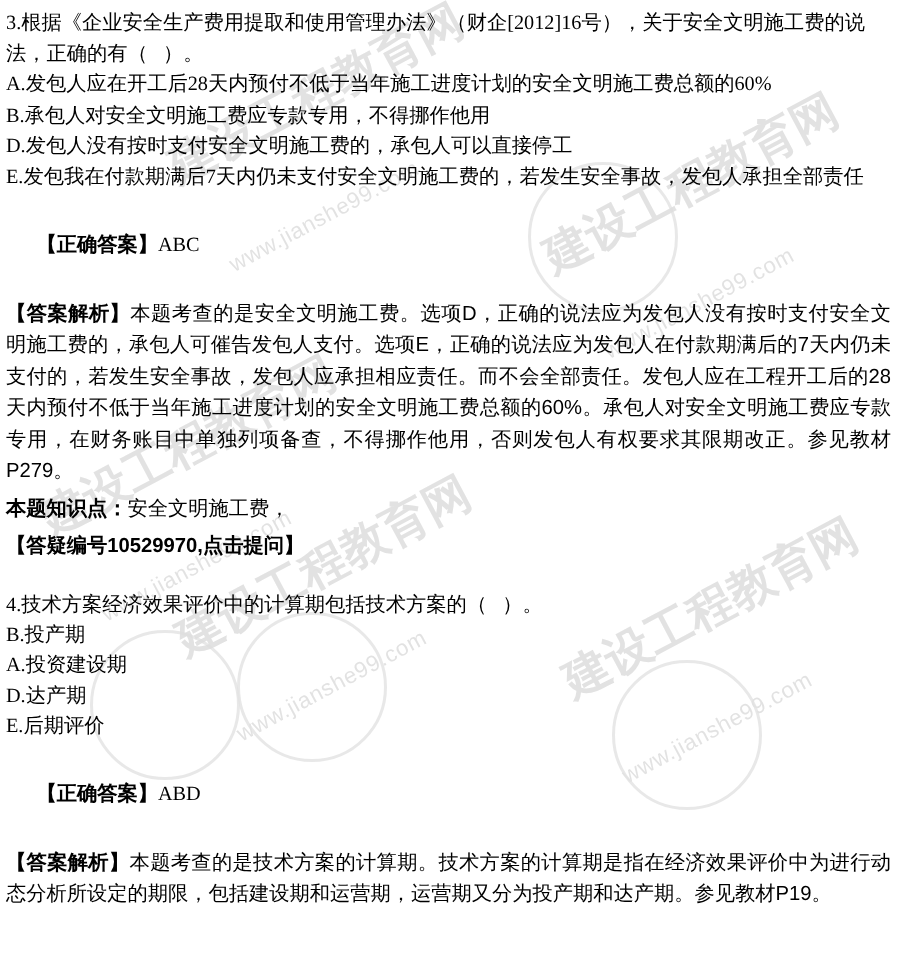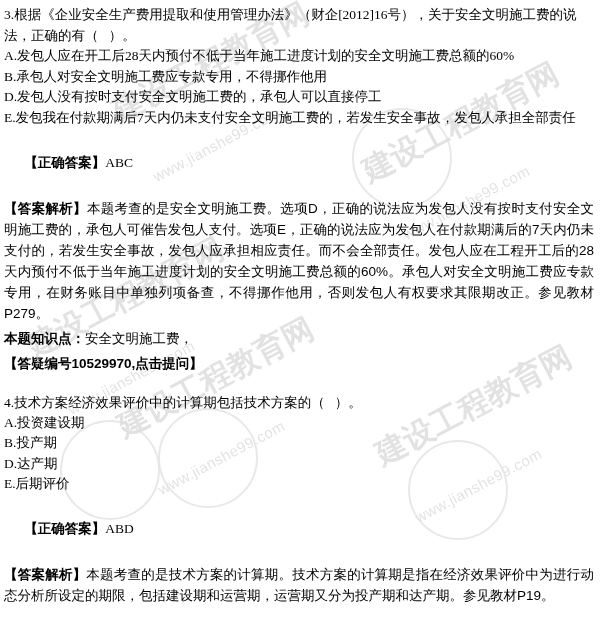--- a/index.html
+++ b/index.html
@@ -138,22 +138,22 @@
     </div>
     <div class="smallgap"></div>
     <div class="doubt">
       <b>【答疑编号10529970,点击提问】</b>
     </div>
 
     <div class="blockgap"></div>
     <div class="blockgap"></div>
 
     <div class="line q-stem">4.技术方案经济效果评价中的计算期包括技术方案的（   ）。</div>
+    <div class="line opt">B.投产期</div>
     <div class="line opt">A.投资建设期</div>
-    <div class="line opt">B.投产期</div>
     <div class="line opt">D.达产期</div>
     <div class="line opt">E.后期评价</div>
     <div class="smallgap"></div>
     <div class="line">
       <b>【正确答案】</b><span>ABD</span>
     </div>
     <div class="smallgap"></div>
     <div class="analysis">
       <b>【答案解析】</b><span>本题考查的是技术方案的计算期。技术方案的计算期是指在经济效果评价中为进行动态分析所设定的期限，包括建设期和运营期，运营期又分为投产期和达产期。参见教材P19。</span>
     </div>

